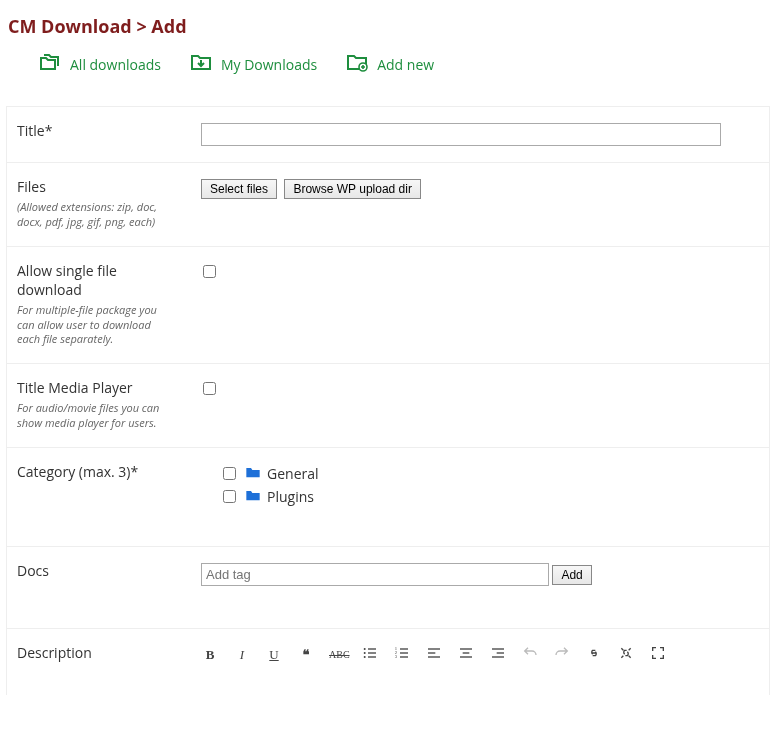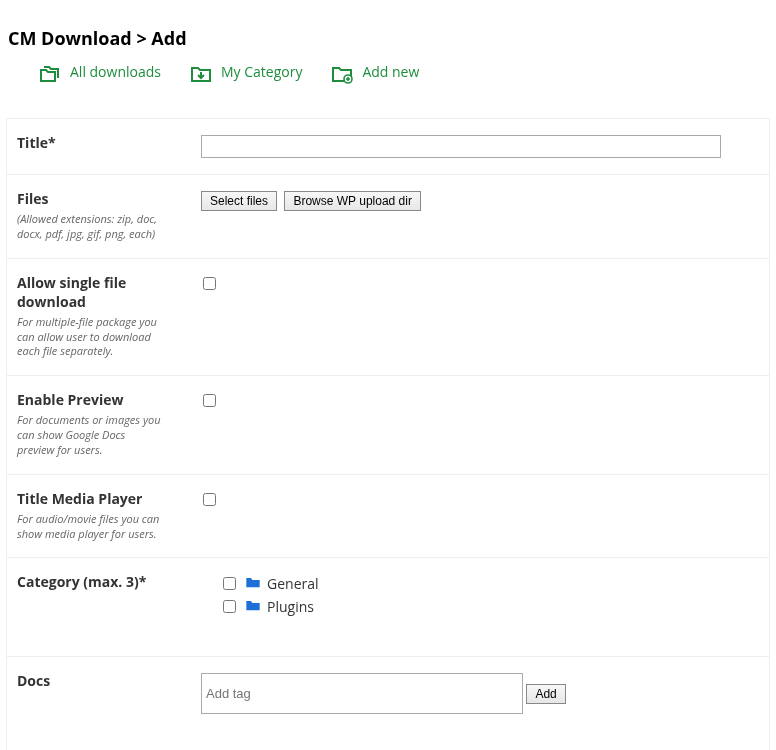--- a/index.html
+++ b/index.html
@@ -8,32 +8,32 @@
     padding: 10px 6px;
     font-family: "Open Sans", Arial, sans-serif;
     font-size: 13px;
     color: #333;
     background: #fff;
     width: 776px;
   }
   h2.page-heading {
     font-size: 18px;
     font-weight: 700;
-    color: #000000;
-    margin: 16px 0 12px 2px;
+    color: #7f1d1d;
+    margin: 4px 0 12px 2px;
   }
   .topnav {
     display: flex;
     gap: 28px;
     margin: 0 0 28px 32px;
     align-items: center;
   }
   .topnav-item {
     display: flex;
-    align-items: flex-start;
+    align-items: center;
     gap: 8px;
     color: #1e8e3e;
     font-size: 14px;
     cursor: pointer;
   }
   .topnav-item svg { width: 24px; height: 24px; }
   .form-wrap {
     border: 1px solid #eee;
     border-bottom: none;
   }
@@ -41,21 +41,21 @@
     display: flex;
     border-bottom: 1px solid #eee;
     padding: 14px 10px 16px 10px;
   }
   .row-label-col {
     width: 152px;
     flex: 0 0 152px;
     padding-right: 8px;
   }
   .row-label {
-    font-weight: 700;
+    font-weight: 400;
     font-size: 14px;
     color: #333;
   }
   .row-help {
     font-style: italic;
     font-size: 11px;
     color: #666;
     margin-top: 4px;
     line-height: 1.35;
   }
@@ -84,22 +84,22 @@
   .cat-line {
     display: flex;
     align-items: flex-start;
     gap: 6px;
     margin-bottom: 4px;
     font-size: 14px;
     color: #333;
   }
   .cat-line .folder-icon { color: #1e70bf; }
   .tag-input {
-    width: 322px;
-    padding: 12px 4px;
+    width: 348px;
+    padding: 3px 4px;
     border: 1px solid #aaa;
     font-size: 13px;
   }
   .toolbar {
     display: flex;
     gap: 14px;
     align-items: center;
     color: #444;
   }
   .toolbar .tb {
@@ -127,21 +127,21 @@
     </span>
     <span>All downloads</span>
   </div>
   <div class="topnav-item">
     <span>
       <svg viewBox="0 0 24 24">
           <path d="M3 6 L9 6 L11 8 L21 8 L21 19 L3 19 Z" fill="none" stroke="#1e8e3e" stroke-width="2"></path>
           <path d="M12 10 L12 15 M9 13 L12 16 L15 13" fill="none" stroke="#1e8e3e" stroke-width="2"></path>
         </svg>
     </span>
-    <span>My Category</span>
+    <span>My Downloads</span>
   </div>
   <div class="topnav-item">
     <span>
       <svg viewBox="0 0 24 24">
           <path d="M3 6 L9 6 L11 8 L21 8 L21 19 L3 19 Z" fill="none" stroke="#1e8e3e" stroke-width="2"></path>
           <circle cx="18" cy="17" r="4" fill="#fff" stroke="#1e8e3e" stroke-width="1.6"></circle>
           <path d="M18 15 L18 19 M16 17 L20 17" stroke="#1e8e3e" stroke-width="1.6"></path>
         </svg>
     </span>
     <span>Add new</span>
@@ -173,29 +173,20 @@
   <div class="row">
     <div class="row-label-col">
       <div class="row-label">Allow single file download</div>
       <div class="row-help">For multiple-file package you can allow user to download each file separately.</div>
     </div>
     <div class="row-field-col">
       <input type="checkbox" class="check-simple" style="">
     </div>
   </div>
 
-  <div class="row">
-    <div class="row-label-col">
-      <div class="row-label">Enable Preview</div>
-      <div class="row-help">For documents or images you can show Google Docs preview for users.</div>
-    </div>
-    <div class="row-field-col">
-      <input type="checkbox" class="check-simple" style="">
-    </div>
-  </div>
 
   <div class="row">
     <div class="row-label-col">
       <div class="row-label">Title Media Player</div>
       <div class="row-help">For audio/movie files you can show media player for users.</div>
     </div>
     <div class="row-field-col">
       <input type="checkbox" class="check-simple" style="">
     </div>
   </div>

